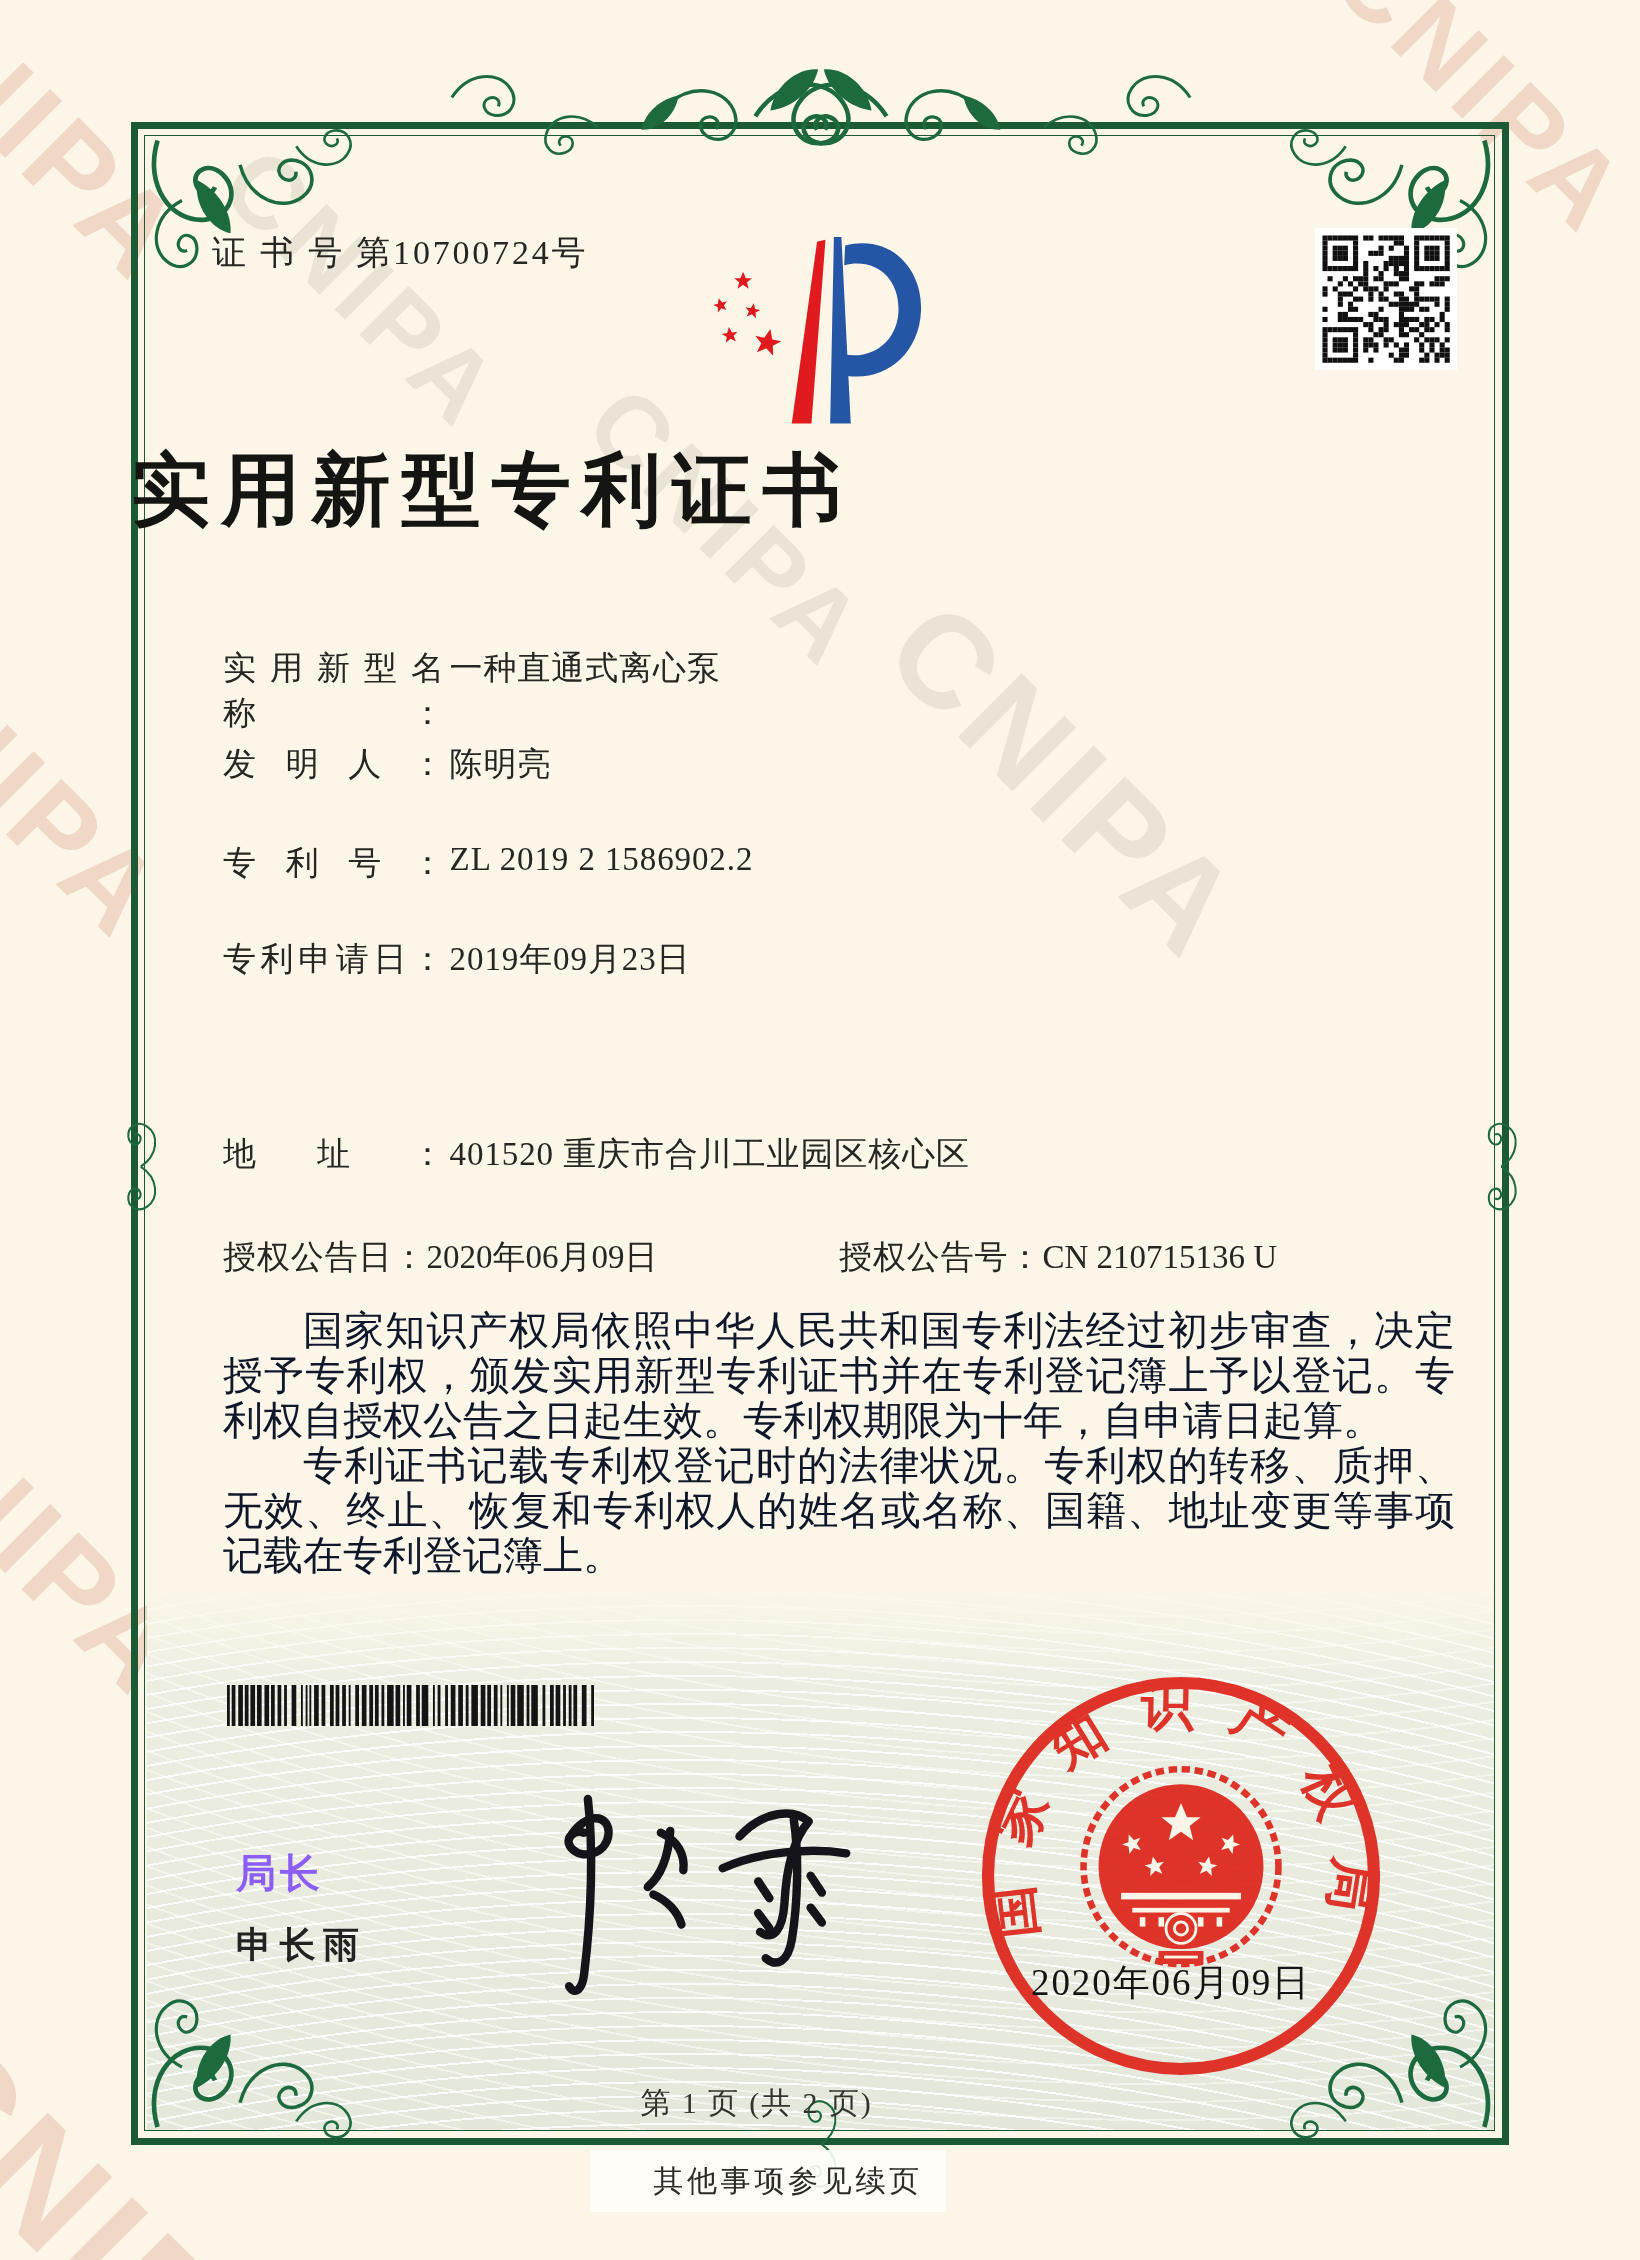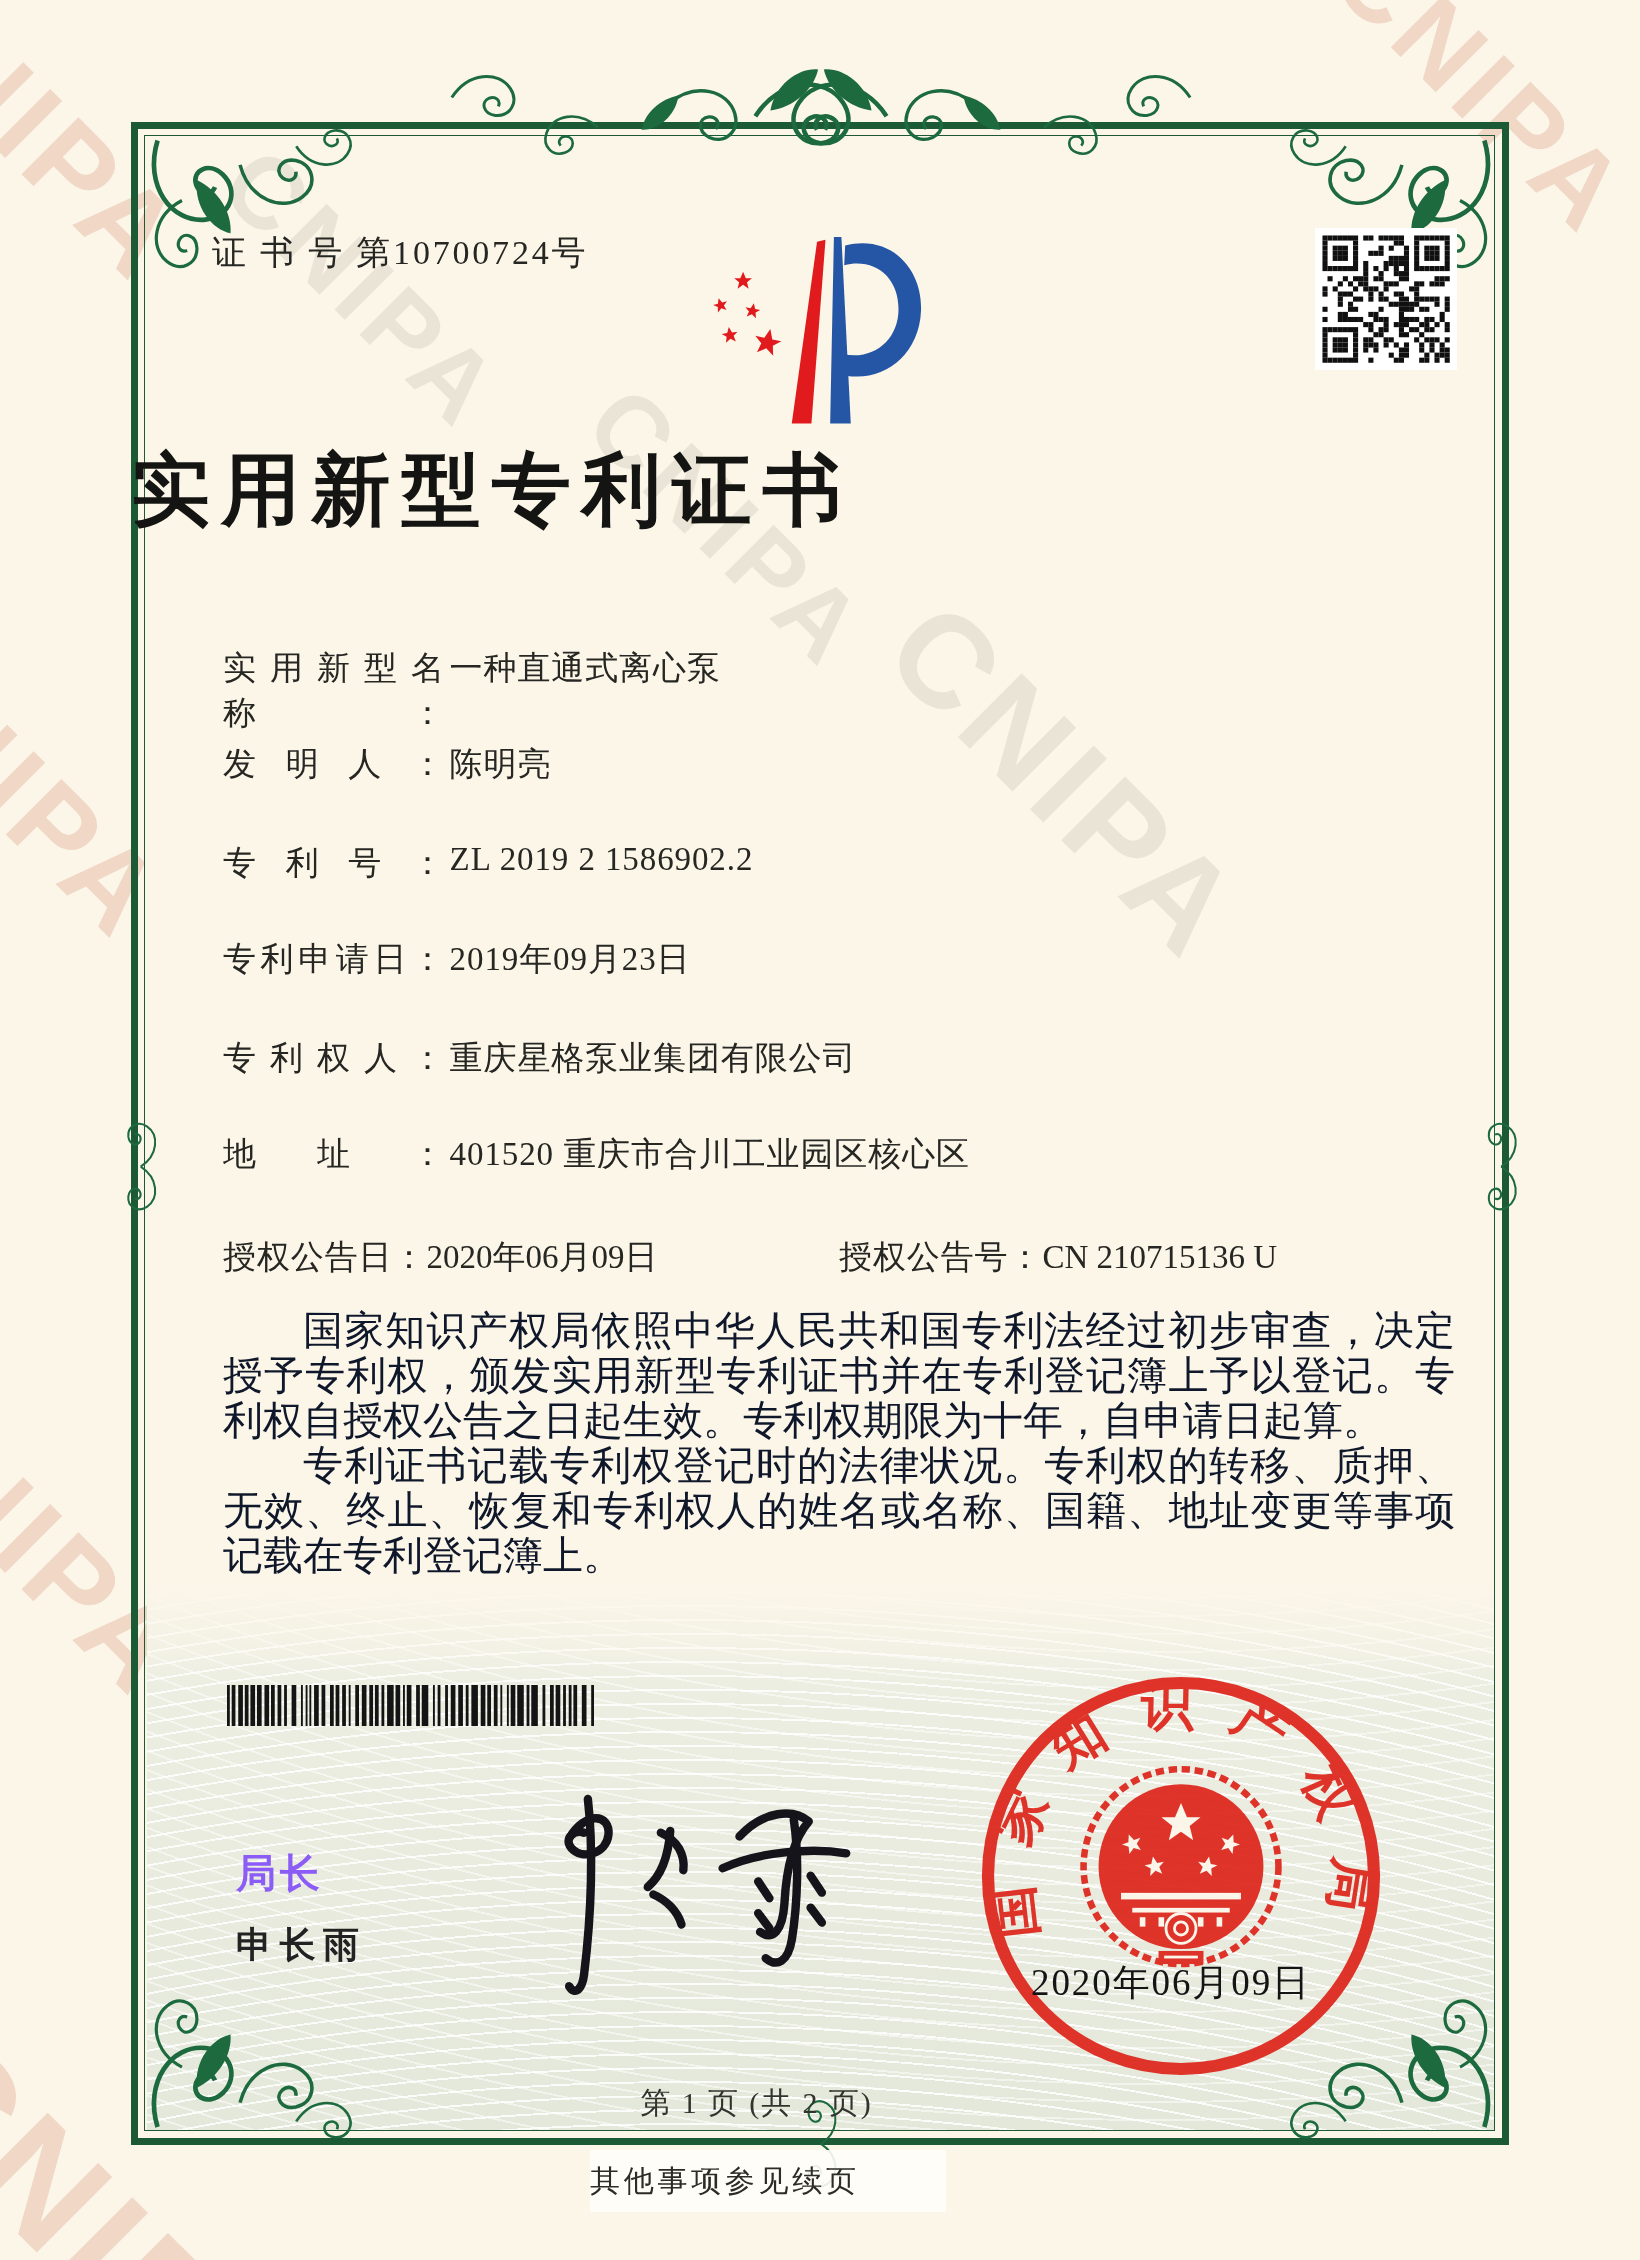--- a/index.html
+++ b/index.html
@@ -62,21 +62,21 @@
   .sig-title{left:236px;top:1846px;font-size:40px;font-weight:600;letter-spacing:3.7px;z-index:4;color:#8b5cf6;}
   .sig-name{left:236px;top:1921px;font-size:36px;font-weight:600;letter-spacing:7.5px;z-index:4;color:#222;}
   .signature{left:513px;top:1782px;width:365px;height:225px;z-index:5;}
   .seal{left:973px;top:1668px;width:416px;height:416px;z-index:5;opacity:0.92;}
   .seal-date{
     left:1021px;top:1958px;width:300px;text-align:center;z-index:6;
     font-size:37px;letter-spacing:1.9px;color:#141414;
   }
   .pagination{left:616px;top:2067px;width:281px;text-align:center;font-size:30px;z-index:4;color:#33332e;letter-spacing:1.9px;margin-top:16px;}
   .footer-band{left:590px;top:2150px;width:356px;height:62px;background:rgba(255,254,249,0.9);z-index:3;}
-  .footer-note{left:590px;top:2161px;width:356px;font-size:30px;z-index:4;letter-spacing:3.7px;color:#2c2c27;}
+  .footer-note{left:590px;top:2161px;width:356px;text-align:center;font-size:30px;z-index:4;letter-spacing:3.7px;color:#2c2c27;padding-left:20px;}
 </style>
 </head>
 <body>
 
 <div class="page">
 
   <div class="wm wm-pink" style="left:-66px;top:-66px;font-size:117px;">CNIPA</div>
   <div class="wm wm-pink" style="left:1396px;top:-89px;font-size:108px;">CNIPA</div>
   <div class="wm wm-gray" style="left:281px;top:126px;font-size:101px;">CNIPA</div>
   <div class="wm wm-gray" style="left:646px;top:365px;font-size:101px;">CNIPA</div>
@@ -452,23 +452,20 @@
   </div>
   <div class="row" style="top:742px">
     <span class="flabel">发明人：</span><span class="fvalue">陈明亮</span>
   </div>
   <div class="row" style="top:841px">
     <span class="flabel">专利号：</span><span class="fvalue">ZL 2019 2 1586902.2</span>
   </div>
   <div class="row" style="top:937px">
     <span class="flabel">专利申请日：</span><span class="fvalue">2019年09月23日</span>
   </div>
-  <div class="row" style="top:1036px">
-    <span class="flabel">专利权人：</span><span class="fvalue">重庆星格泵业集团有限公司</span>
-  </div>
   <div class="row" style="top:1132px">
     <span class="flabel">地址：</span><span class="fvalue">401520 重庆市合川工业园区核心区</span>
   </div>
 
   <div class="row" style="top:1235px">
     <span class="glabel">授权公告日：</span><span>2020年06月09日</span>
     <span class="grant2">
       <span class="glabel">授权公告号：</span><span>CN 210715136 U</span>
     </span>
   </div>

